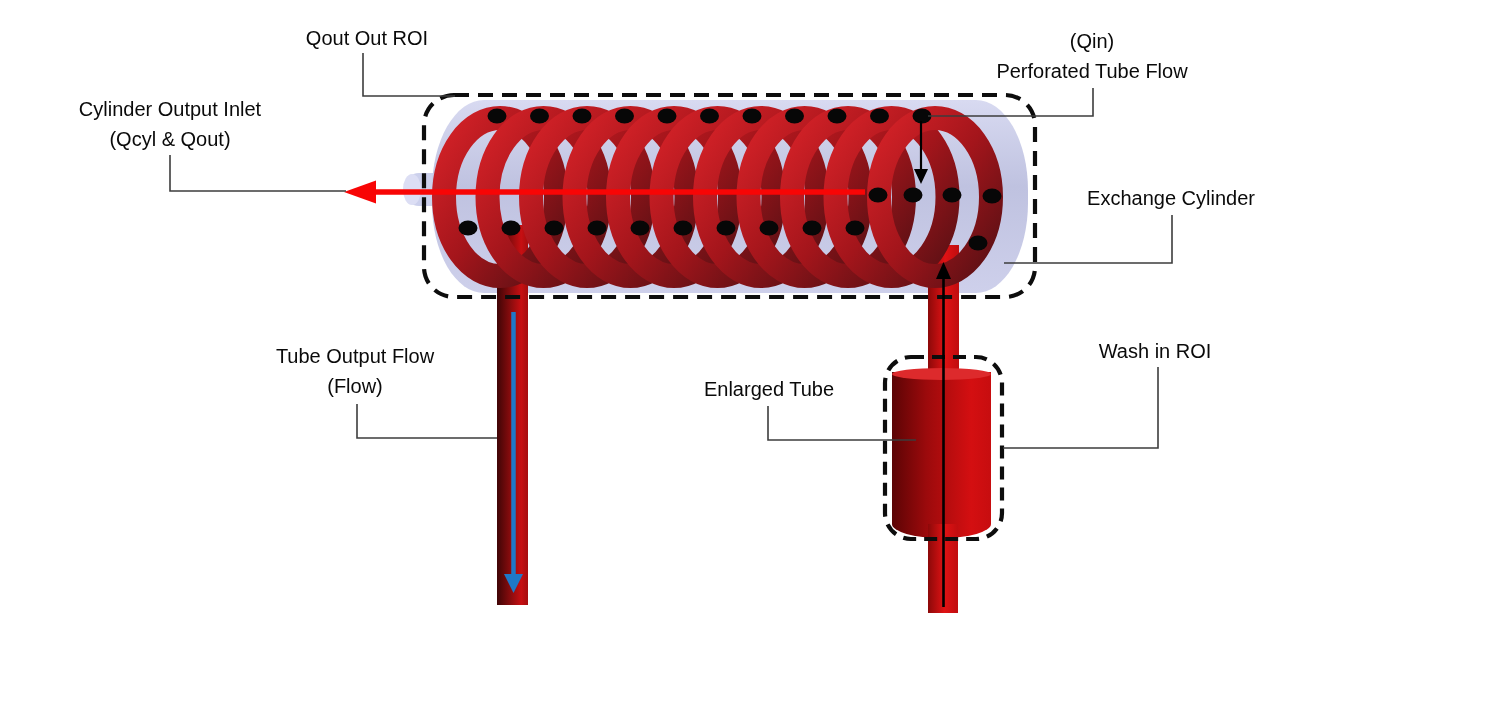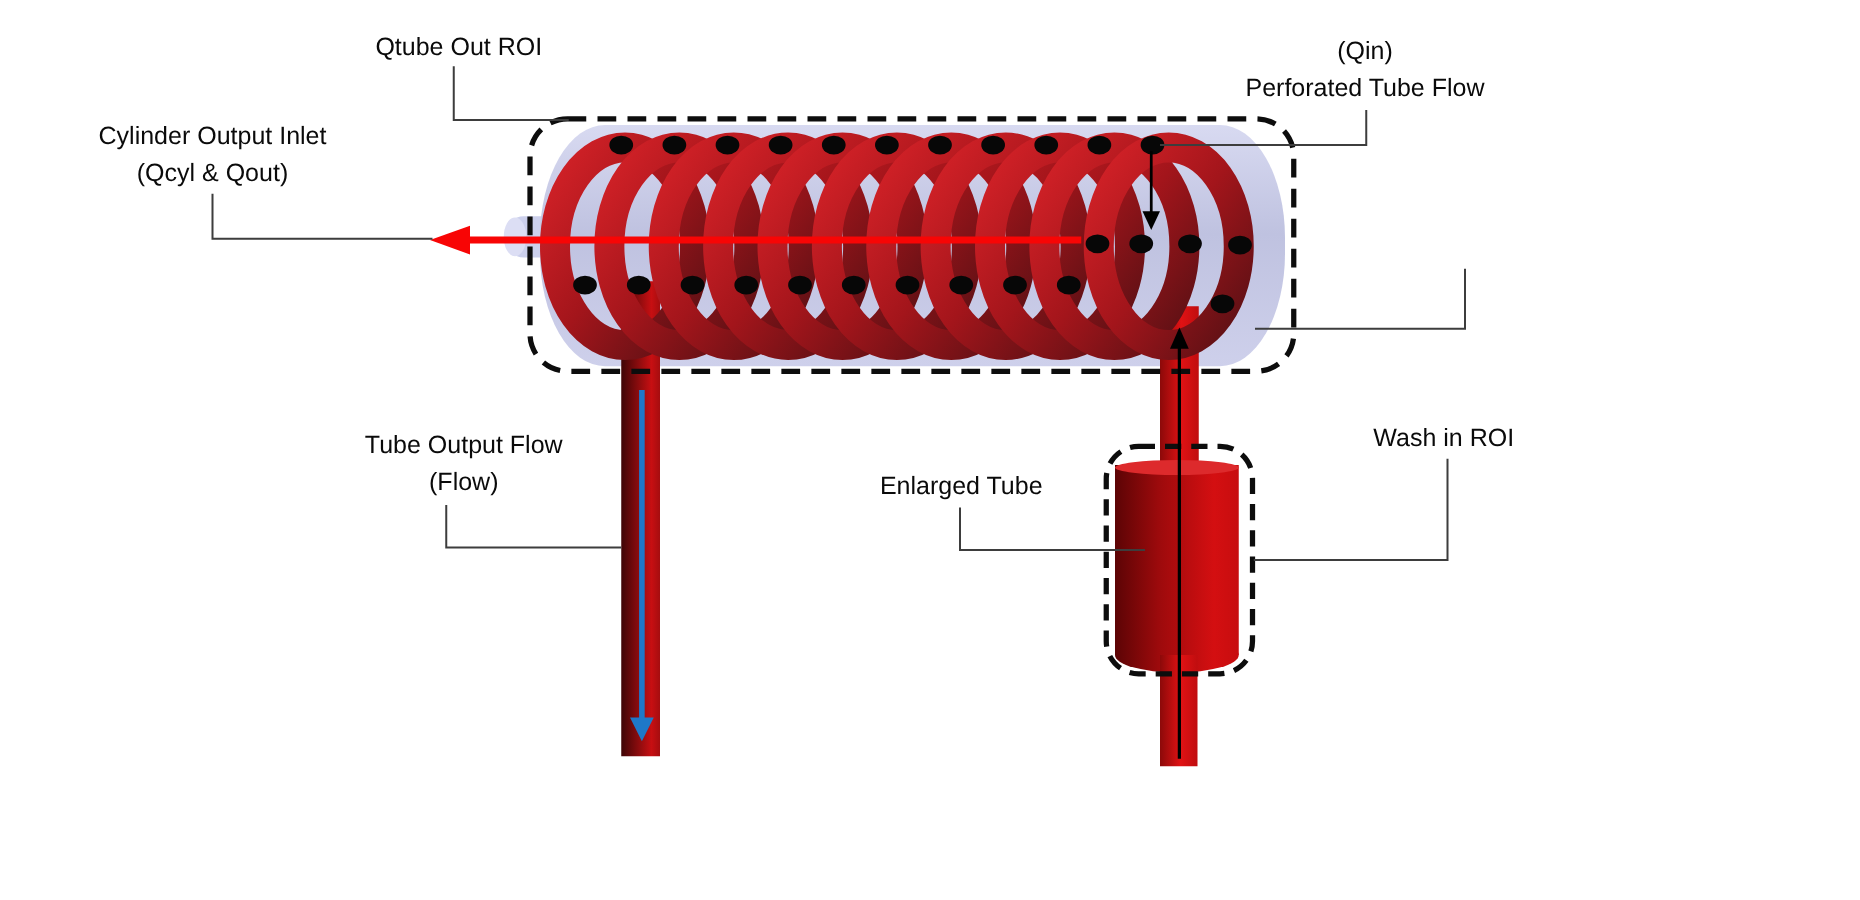--- a/index.html
+++ b/index.html
@@ -148,35 +148,38 @@
     <polyline class="leader" points="363,53 363,96 455,96"></polyline>
     <polyline class="leader" points="1093,88 1093,116 928,116"></polyline>
     <polyline class="leader" points="170,155 170,191 346,191"></polyline>
     <polyline class="leader" points="1172,215 1172,263 1004,263"></polyline>
     <polyline class="leader" points="357,404 357,438 497,438"></polyline>
     <polyline class="leader" points="768,406 768,440 916,440"></polyline>
     <polyline class="leader" points="1158,367 1158,448 1003,448"></polyline>
   </svg>
 
   <div class="label" style="left:367px;top:23px;">
-    <div>Qtube Out ROI</div>
+    <div>Qout Out ROI</div>
   </div>
 
   <div class="label" style="left:1092px;top:26px;">
     <div>(Qin)</div>
     <div>Perforated Tube Flow</div>
   </div>
 
   <div class="label" style="left:170px;top:94px;">
     <div>Cylinder Output Inlet</div>
     <div>(Qcyl &amp; Qout)</div>
   </div>
 
+  <div class="label" style="left:1171px;top:183px;">
+    <div>Exchange Cylinder</div>
+  </div>
 
-  <div class="label" style="left:355px;top:341px;margin-left:16px;">
+  <div class="label" style="left:355px;top:341px;">
     <div>Tube Output Flow</div>
     <div>(Flow)</div>
   </div>
 
   <div class="label" style="left:769px;top:374px;">
     <div>Enlarged Tube</div>
   </div>
 
   <div class="label" style="left:1155px;top:336px;">
     <div>Wash in ROI</div>

